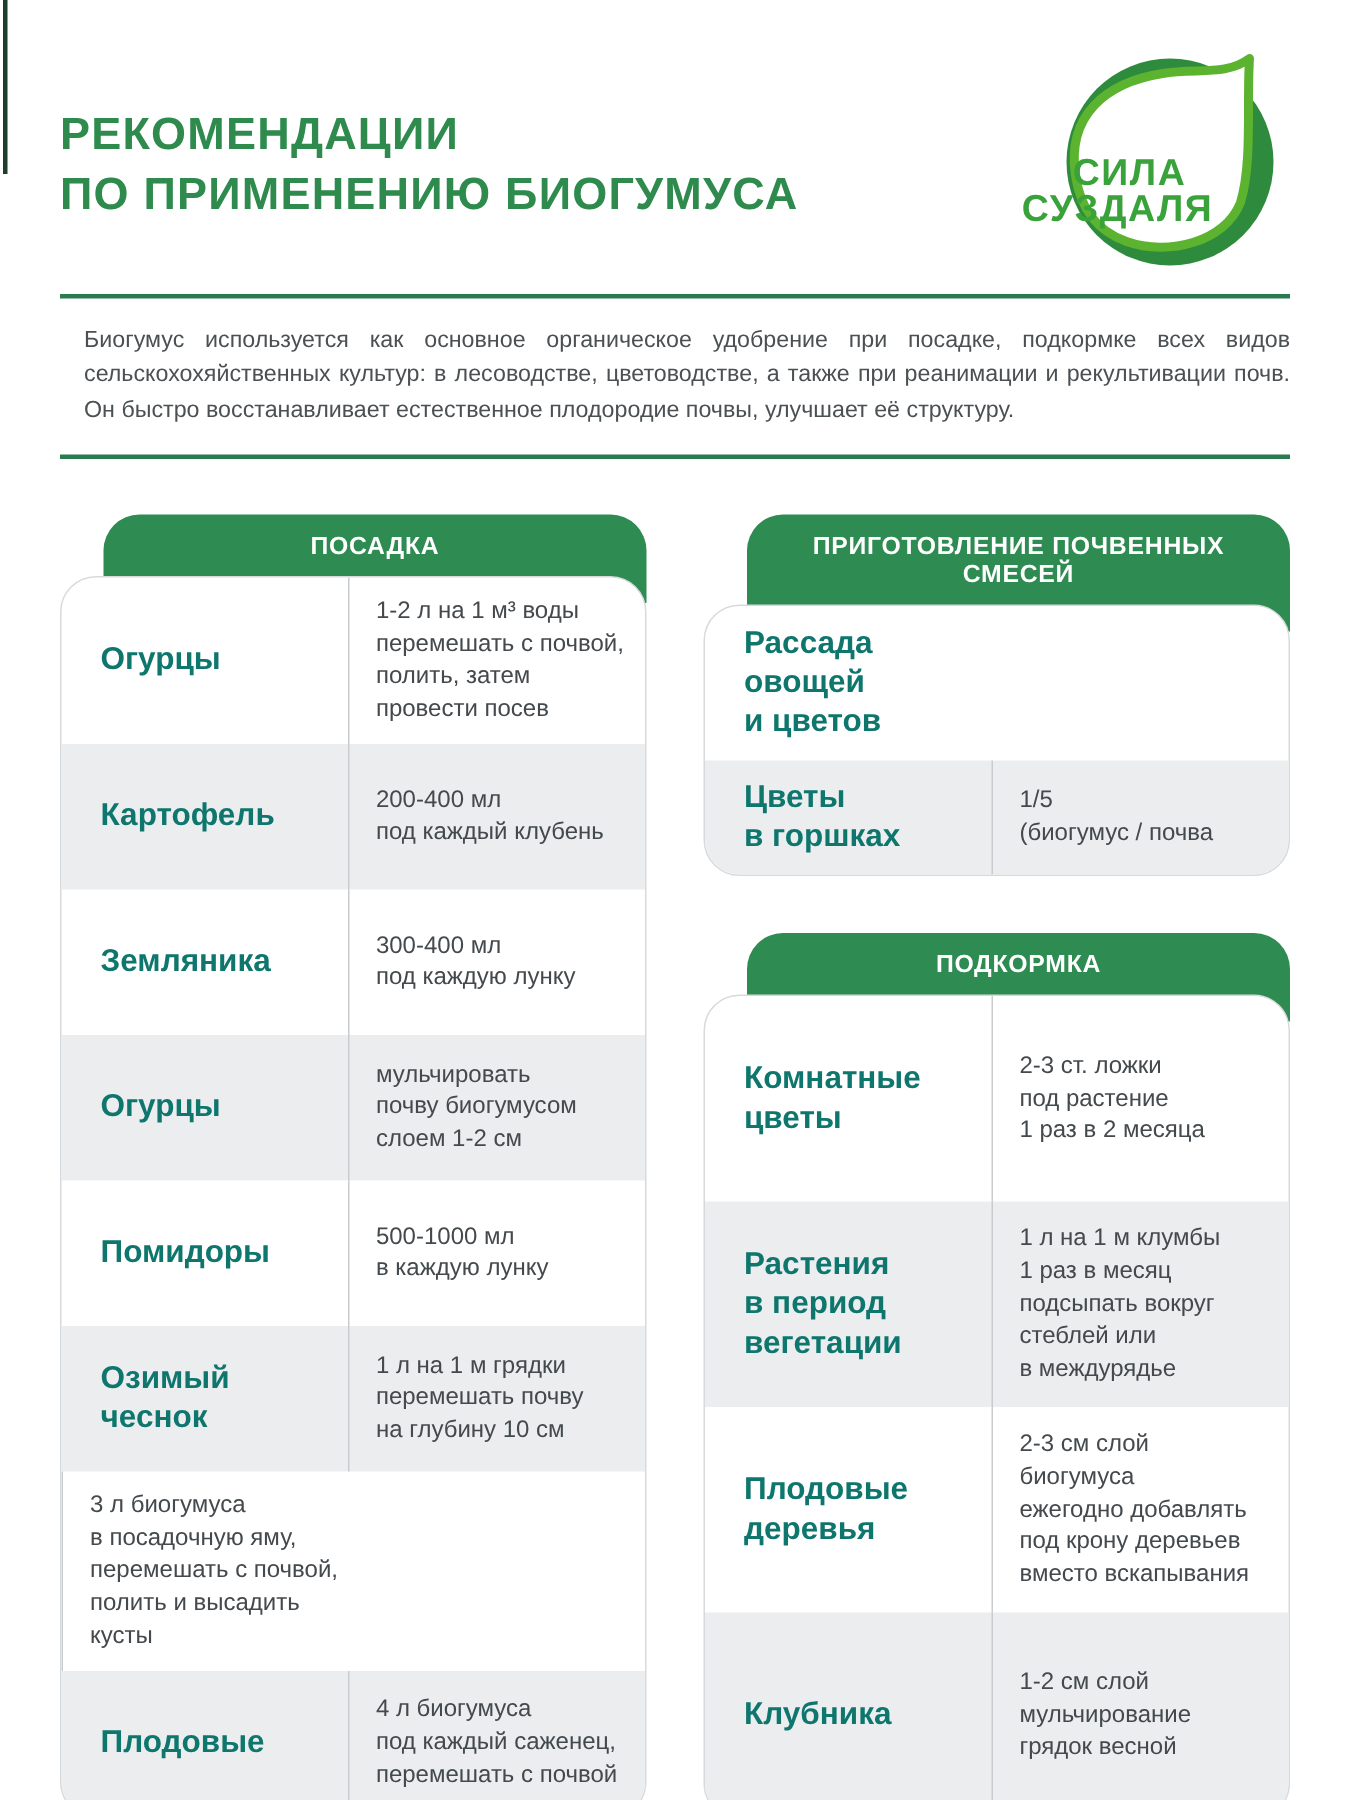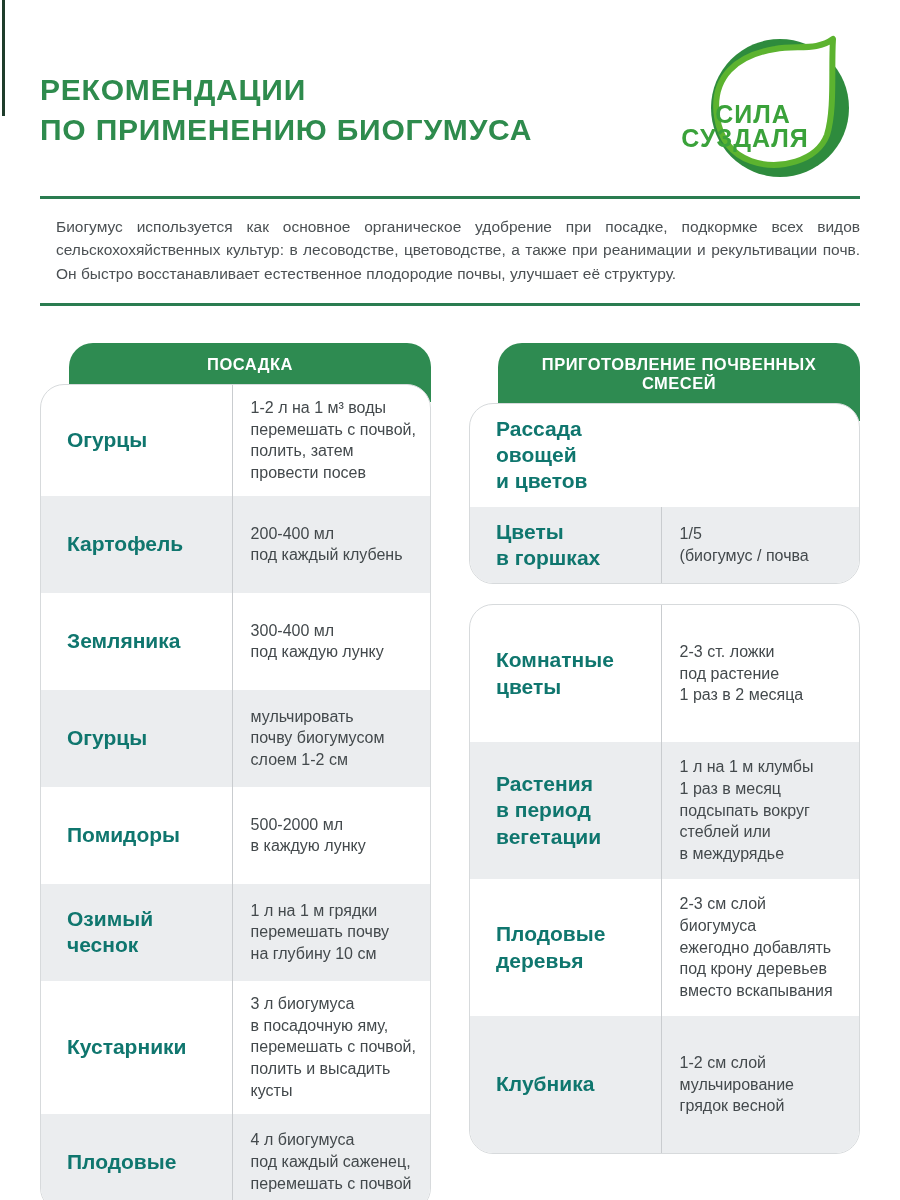--- a/index.html
+++ b/index.html
@@ -131,32 +131,31 @@
 под каждую лунку</div>
         </div>
         <div class="row alt">
           <div class="cell name">Огурцы</div>
           <div class="cell value">мульчировать
 почву биогумусом
 слоем 1-2 см</div>
         </div>
         <div class="row">
           <div class="cell name">Помидоры</div>
-          <div class="cell value">500-2000 мл
+          <div class="cell value">500-1000 мл
 в каждую лунку</div>
         </div>
         <div class="row alt">
           <div class="cell name">Озимый
 чеснок</div>
           <div class="cell value">1 л на 1 м грядки
 перемешать почву
 на глубину 10 см</div>
         </div>
         <div class="row">
-          <div class="cell name">Кустарники</div>
           <div class="cell value">3 л биогумуса
 в посадочную яму,
 перемешать с почвой,
 полить и высадить
 кусты</div>
         </div>
         <div class="row alt">
           <div class="cell name">Плодовые</div>
           <div class="cell value">4 л биогумуса
 под каждый саженец,
@@ -177,20 +176,21 @@
           <div class="row row-b alt">
             <div class="cell name">Цветы
 в горшках</div>
             <div class="cell value">1/5
 (биогумус / почва</div>
           </div>
         </div>
       </section>
 
       <section class="card t-podkormka">
+        <div class="card-head">ПОДКОРМКА</div>
         <div class="card-body">
           <div class="row">
             <div class="cell name">Комнатные
 цветы</div>
             <div class="cell value">2-3 ст. ложки
 под растение
 1 раз в 2 месяца</div>
           </div>
           <div class="row alt">
             <div class="cell name">Растения

